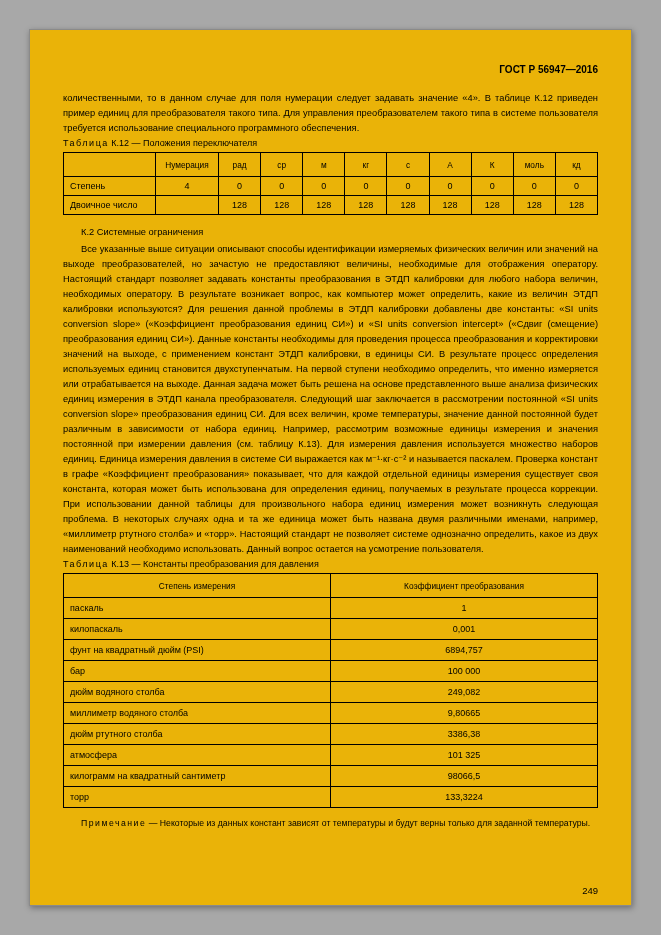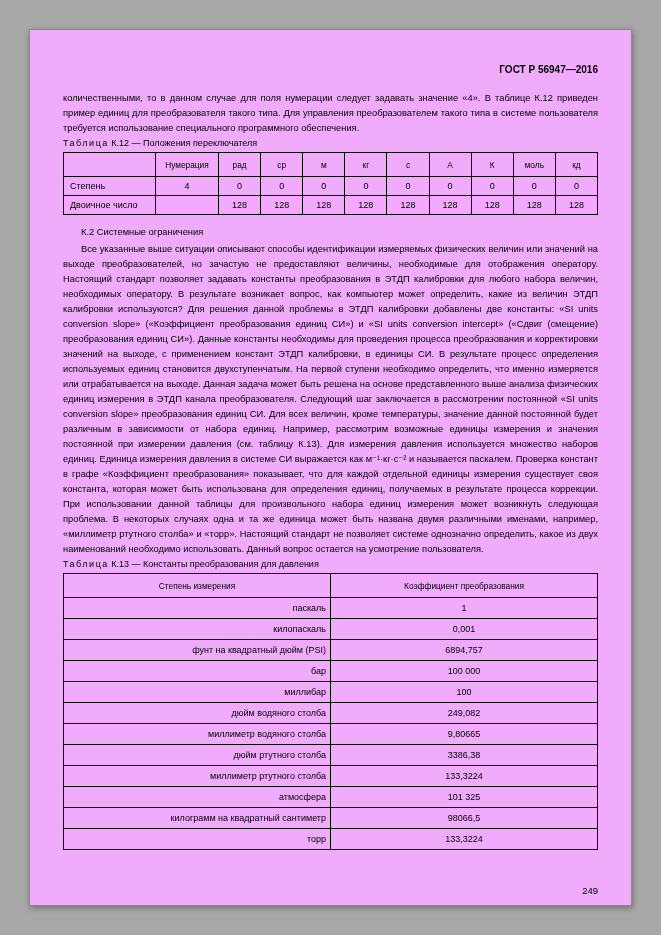--- a/index.html
+++ b/index.html
@@ -6,21 +6,21 @@
   body {
     width: 661px; height: 935px;
     background: #a8a8a8;
     font-family: "Liberation Sans", "DejaVu Sans", sans-serif;
     color: #000;
     position: relative;
   }
   .page {
     position: absolute; left: 29px; top: 29px;
     width: 603px; height: 877px;
-    background: #f0abfc;
+    background: #eab308;
     border: 1px solid #8a8a8a;
     box-shadow: 1px 2px 6px rgba(0,0,0,0.35);
     box-sizing: border-box;
     padding: 34px 33px 0 33px;
   }
   .doc-header {
     font-size: 10px; font-weight: bold; text-align: right;
     margin-bottom: 16px;
   }
   .body-text {
@@ -38,21 +38,21 @@
     overflow: hidden; white-space: nowrap;
   }
   .tbl th { font-size: 8.3px; font-weight: normal; height: 19px; }
   .k12 td { height: 14px; }
   .k12 .row-label { text-align: left; padding-left: 6px; white-space: nowrap; }
   .section-heading {
     font-size: 9.3px; font-weight: normal;
     margin: 12px 0 5px 0; padding-left: 18px;
   }
   .k13 td { height: 16px; }
-  .k13 .unit-cell { text-align: right; padding-left: 6px; }
+  .k13 .unit-cell { text-align: left; padding-left: 6px; }
   .note {
     font-size: 8.7px; line-height: 12.2px;
     text-align: justify; text-indent: 18px; margin: 9px 0 0 0;
   }
   .note-label { letter-spacing: 1.5px; }
   .page-number { position: absolute; right: 33px; bottom: 9px; font-size: 9.5px; }
 </style>
 </head>
 <body>
 
@@ -151,50 +151,43 @@
         </tr>
         <tr>
           <td class="unit-cell">фунт на квадратный дюйм (PSI)</td>
           <td class="coef-cell">6894,757</td>
         </tr>
         <tr>
           <td class="unit-cell">бар</td>
           <td class="coef-cell">100 000</td>
         </tr>
         <tr>
-          <td class="unit-cell">миллибар</td>
-          <td class="coef-cell">100</td>
-        </tr>
-        <tr>
           <td class="unit-cell">дюйм водяного столба</td>
           <td class="coef-cell">249,082</td>
         </tr>
         <tr>
           <td class="unit-cell">миллиметр водяного столба</td>
           <td class="coef-cell">9,80665</td>
         </tr>
         <tr>
           <td class="unit-cell">дюйм ртутного столба</td>
           <td class="coef-cell">3386,38</td>
-        </tr>
-        <tr>
-          <td class="unit-cell">миллиметр ртутного столба</td>
-          <td class="coef-cell">133,3224</td>
         </tr>
         <tr>
           <td class="unit-cell">атмосфера</td>
           <td class="coef-cell">101 325</td>
         </tr>
         <tr>
           <td class="unit-cell">килограмм на квадратный сантиметр</td>
           <td class="coef-cell">98066,5</td>
         </tr>
         <tr>
           <td class="unit-cell">торр</td>
           <td class="coef-cell">133,3224</td>
         </tr>
       </tbody>
   </table>
 
+  <p class="note"><span class="note-label">Примечание</span><span> — Некоторые из данных констант зависят от температуры и будут верны только для заданной температуры.</span></p>
 
   <div class="page-number">249</div>
 
 </div>
 
 </body></html>

